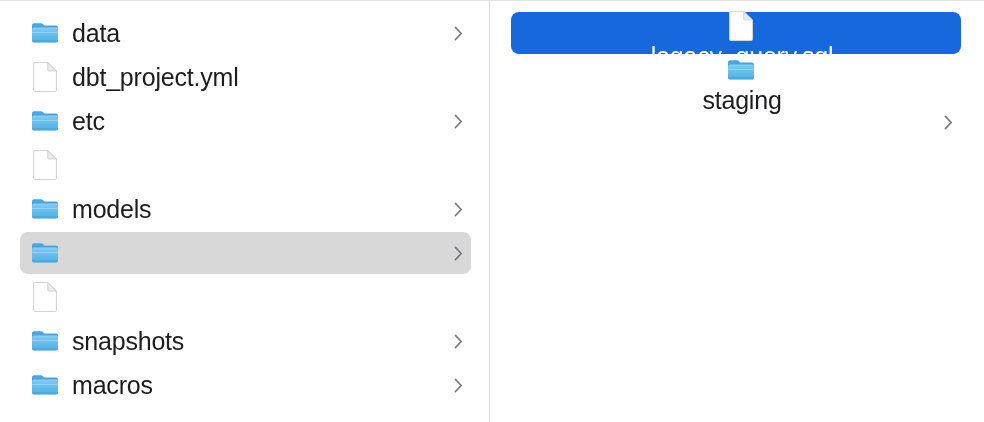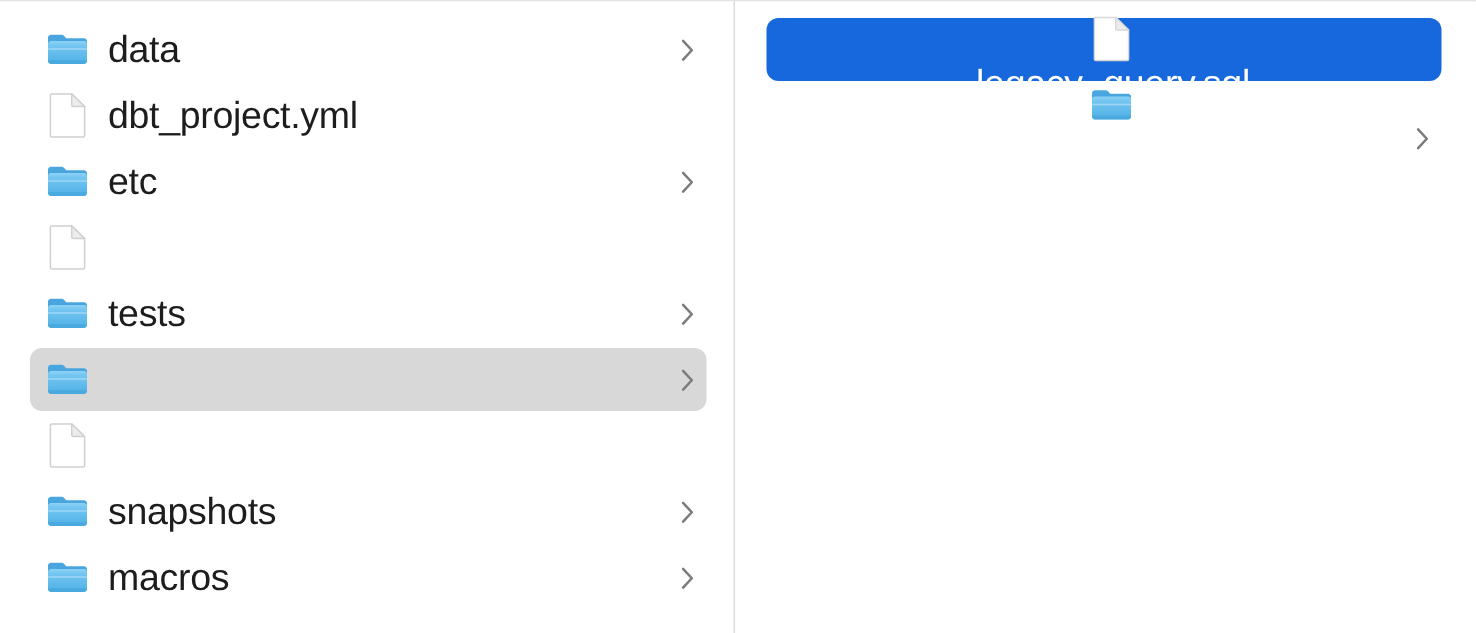--- a/index.html
+++ b/index.html
@@ -223,21 +223,21 @@
                   <stop offset="0.18" stop-color="#74c6f1"></stop>
                   <stop offset="1" stop-color="#4fb0e6"></stop>
                 </linearGradient>
               </defs>
               <path d="M1 3.2C1 2.1 1.9 1.2 3 1.2h7.1c.6 0 1.1.25 1.5.66l1.6 1.7h11.8c1.1 0 2 .9 2 2v12.2c0 1.1-.9 2-2 2H3c-1.1 0-2-.9-2-2V3.2z" fill="url(#fbk)"></path>
               <path d="M1 7.4c0-1.1.9-2 2-2h22c1.1 0 2 .9 2 2v11.2c0 1.1-.9 2-2 2H3c-1.1 0-2-.9-2-2V7.4z" fill="url(#ffr)"></path>
               <path d="M1.2 10.2h25.6v.9H1.2z" fill="#ffffff" opacity="0.35"></path>
               <path d="M1 18.0h26v.6c0 1.1-.9 2-2 2H3c-1.1 0-2-.9-2-2v-.6z" fill="#3f9fd8" opacity="0.45"></path>
             </svg>
           </span>
-          <span class="row-label">tests</span>
+          <span class="row-label">models</span>
           <span class="chev">
             <svg class="ic" width="9" height="15" viewBox="0 0 9 15" aria-hidden="true">
               <path d="M1.4 1.3L7.2 7.5l-5.8 6.2" fill="none" stroke="#7b7b7f" stroke-width="1.7" stroke-linecap="round" stroke-linejoin="round"></path>
             </svg>
           </span>
         </div>
         <div class="row sel-gray">
           <div class="hl"></div>
           <span class="icon-wrap">
             <svg class="ic" width="28" height="23" viewBox="0 0 28 23" aria-hidden="true">
@@ -368,20 +368,21 @@
                   <stop offset="0.18" stop-color="#74c6f1"></stop>
                   <stop offset="1" stop-color="#4fb0e6"></stop>
                 </linearGradient>
               </defs>
               <path d="M1 3.2C1 2.1 1.9 1.2 3 1.2h7.1c.6 0 1.1.25 1.5.66l1.6 1.7h11.8c1.1 0 2 .9 2 2v12.2c0 1.1-.9 2-2 2H3c-1.1 0-2-.9-2-2V3.2z" fill="url(#fbk)"></path>
               <path d="M1 7.4c0-1.1.9-2 2-2h22c1.1 0 2 .9 2 2v11.2c0 1.1-.9 2-2 2H3c-1.1 0-2-.9-2-2V7.4z" fill="url(#ffr)"></path>
               <path d="M1.2 10.2h25.6v.9H1.2z" fill="#ffffff" opacity="0.35"></path>
               <path d="M1 18.0h26v.6c0 1.1-.9 2-2 2H3c-1.1 0-2-.9-2-2v-.6z" fill="#3f9fd8" opacity="0.45"></path>
             </svg>
           </span>
+          <span class="row-label">staging</span>
           <span class="chev">
             <svg class="ic" width="9" height="15" viewBox="0 0 9 15" aria-hidden="true">
               <path d="M1.4 1.3L7.2 7.5l-5.8 6.2" fill="none" stroke="#7b7b7f" stroke-width="1.7" stroke-linecap="round" stroke-linejoin="round"></path>
             </svg>
           </span>
         </div>
       </div>
   </div>
 
 </div>

